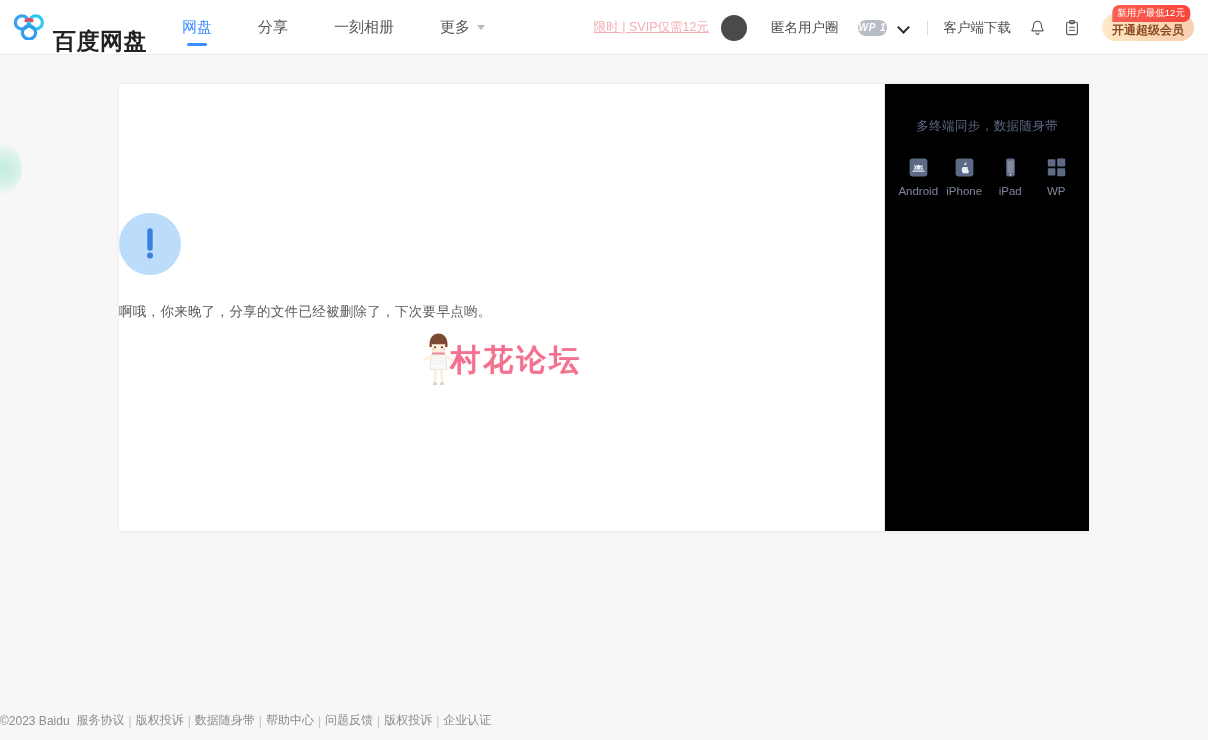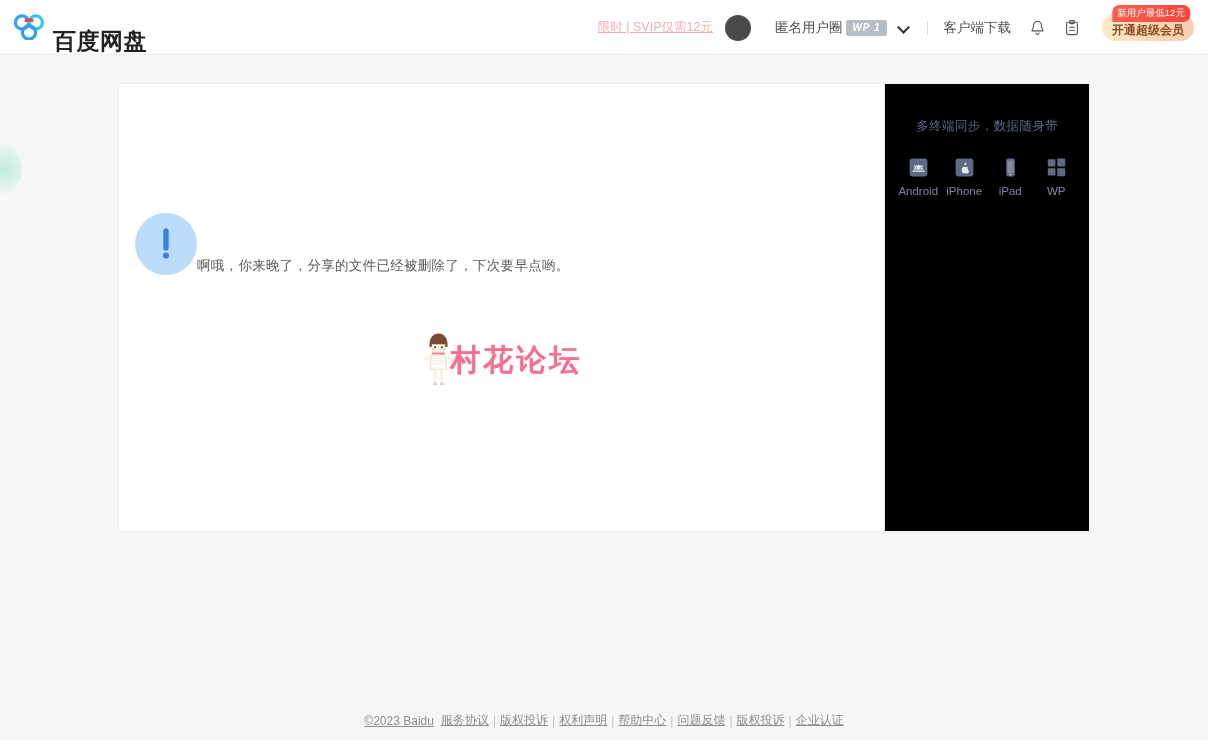--- a/index.html
+++ b/index.html
@@ -59,21 +59,21 @@
   }
   .avatar {
     width: 26px; height: 26px; border-radius: 50%;
     background: #4a4a4a; flex: 0 0 auto; cursor: pointer;
   }
   .username {
     font-size: 13.5px; color: #4d4d4d; margin-left: 24px; white-space: nowrap;
     cursor: pointer;
   }
   .wp-badge {
-    margin-left: 4px; padding: 2px 6px 3px; border-radius: 2px;
+    margin-left: 20px; padding: 2px 0 3px; border-radius: 8px;
     background: #b8bcc4; color: #ffffff; font-size: 10px;
     font-style: italic; font-weight: bold; letter-spacing: 1px;
     white-space: nowrap; line-height: 1.1;
   }
   .user-caret {
     margin-left: 11px; width: 13px; height: 13px; cursor: pointer;
     position: relative;
   }
   .user-caret::after {
     content: ""; position: absolute; left: 1px; top: 2px;
@@ -109,22 +109,22 @@
     position: absolute; left: 118px; top: 83px;
     width: 972px; height: 449px;
     background: #ffffff; border: 1px solid #f0f0f0;
     box-shadow: 0 1px 3px rgba(0,0,0,.03);
     display: flex;
   }
   .card-main {
     position: relative; width: 767px; height: 100%;
   }
   .err-wrap {
-    position: absolute; left: 16px; top: 0; width: 100%;
-    padding-top: 129px; display: flex; flex-direction: row; align-items: flex-end;
+    position: absolute; left: 0; top: 0; width: 100%;
+    padding-top: 129px; display: flex; flex-direction: column; align-items: flex-start;
   }
   .err-circle {
     width: 62px; height: 62px; border-radius: 50%;
     background: #bcdcfb; display: flex; align-items: center; justify-content: center;
   }
   .err-bang { display: block; }
   .err-msg {
     margin-top: 28px; font-size: 13.5px; color: #5b5b5b;
     letter-spacing: .3px; white-space: nowrap;
   }
@@ -159,22 +159,22 @@
     cursor: pointer;
   }
   .plat-ico { width: 19px; height: 19px; display: block; }
   .plat-label {
     margin-top: 8px; font-size: 11.5px; color: #7d889c; white-space: nowrap;
   }
 
   
   .footer {
     position: absolute; left: 0; top: 712px; width: 1208px;
-    display: flex; align-items: center; justify-content: center;
-    font-size: 12px; color: #8c8c8c; white-space: nowrap; text-decoration: underline;
+    display: flex; align-items: center; 
+    font-size: 12px; color: #8c8c8c; white-space: nowrap;
   }
   .footer .copy { margin-right: 7px; }
   .footer a { color: #8c8c8c; text-decoration: none; cursor: pointer; }
   .footer .sep { margin: 0 4px; color: #c3c3c3; }
 </style>
 </head>
 <body>
 
 <div id="page">
 
@@ -185,20 +185,35 @@
     <div class="logo-wrap">
       <svg class="logo-mark" viewBox="0 0 30 26">
         <circle cx="8" cy="8.5" r="6.6" fill="none" stroke="#3aa0f2" stroke-width="3.2"></circle>
         <circle cx="21.8" cy="8.5" r="6.6" fill="none" stroke="#2ec8f0" stroke-width="3.2"></circle>
         <circle cx="15" cy="18.5" r="6.6" fill="none" stroke="#2e9df0" stroke-width="3.2"></circle>
         <path d="M12 6.5 A6.6 6.6 0 0 1 18 6.5" fill="none" stroke="#e8475c" stroke-width="3.2" stroke-linecap="round"></path>
       </svg>
       <span class="logo-text">百度网盘</span>
     </div>
 
+    <div class="nav">
+      <div class="nav-item active">
+        <span>网盘</span>
+      </div>
+      <div class="nav-item">
+        <span>分享</span>
+      </div>
+      <div class="nav-item">
+        <span>一刻相册</span>
+      </div>
+      <div class="nav-item">
+        <span>更多</span>
+        <span class="nav-caret"></span>
+      </div>
+    </div>
 
     <div class="header-right">
       <span class="promo-link">限时 | SVIP仅需12元</span>
 
       <div class="avatar"></div>
       <span class="username">匿名用户圈</span>
       <span class="wp-badge">WP 1</span>
       <div class="user-caret"></div>
 
       <div class="hr-divider"></div>
@@ -316,21 +331,21 @@
       </div>
     </div>
   </div>
 
   <div class="footer">
     <span class="copy">©2023 Baidu</span>
     <a>服务协议</a>
     <span class="sep">|</span>
     <a>版权投诉</a>
     <span class="sep">|</span>
-    <a>权利声明</a>
+    <a>数据随身带</a>
     <span class="sep">|</span>
     <a>帮助中心</a>
     <span class="sep">|</span>
     <a>问题反馈</a>
     <span class="sep">|</span>
     <a>版权投诉</a>
     <span class="sep">|</span>
     <a>企业认证</a>
   </div>
 

